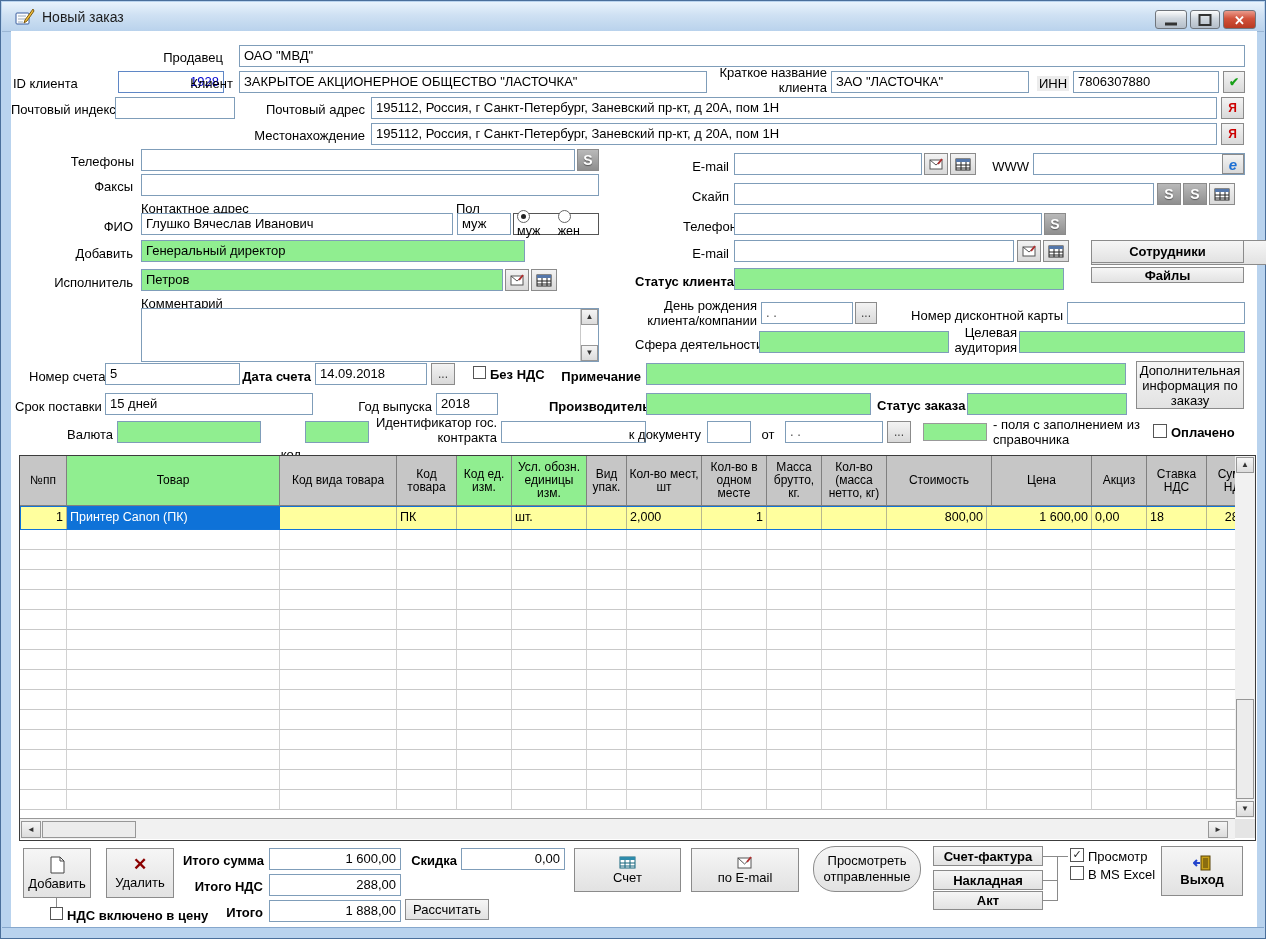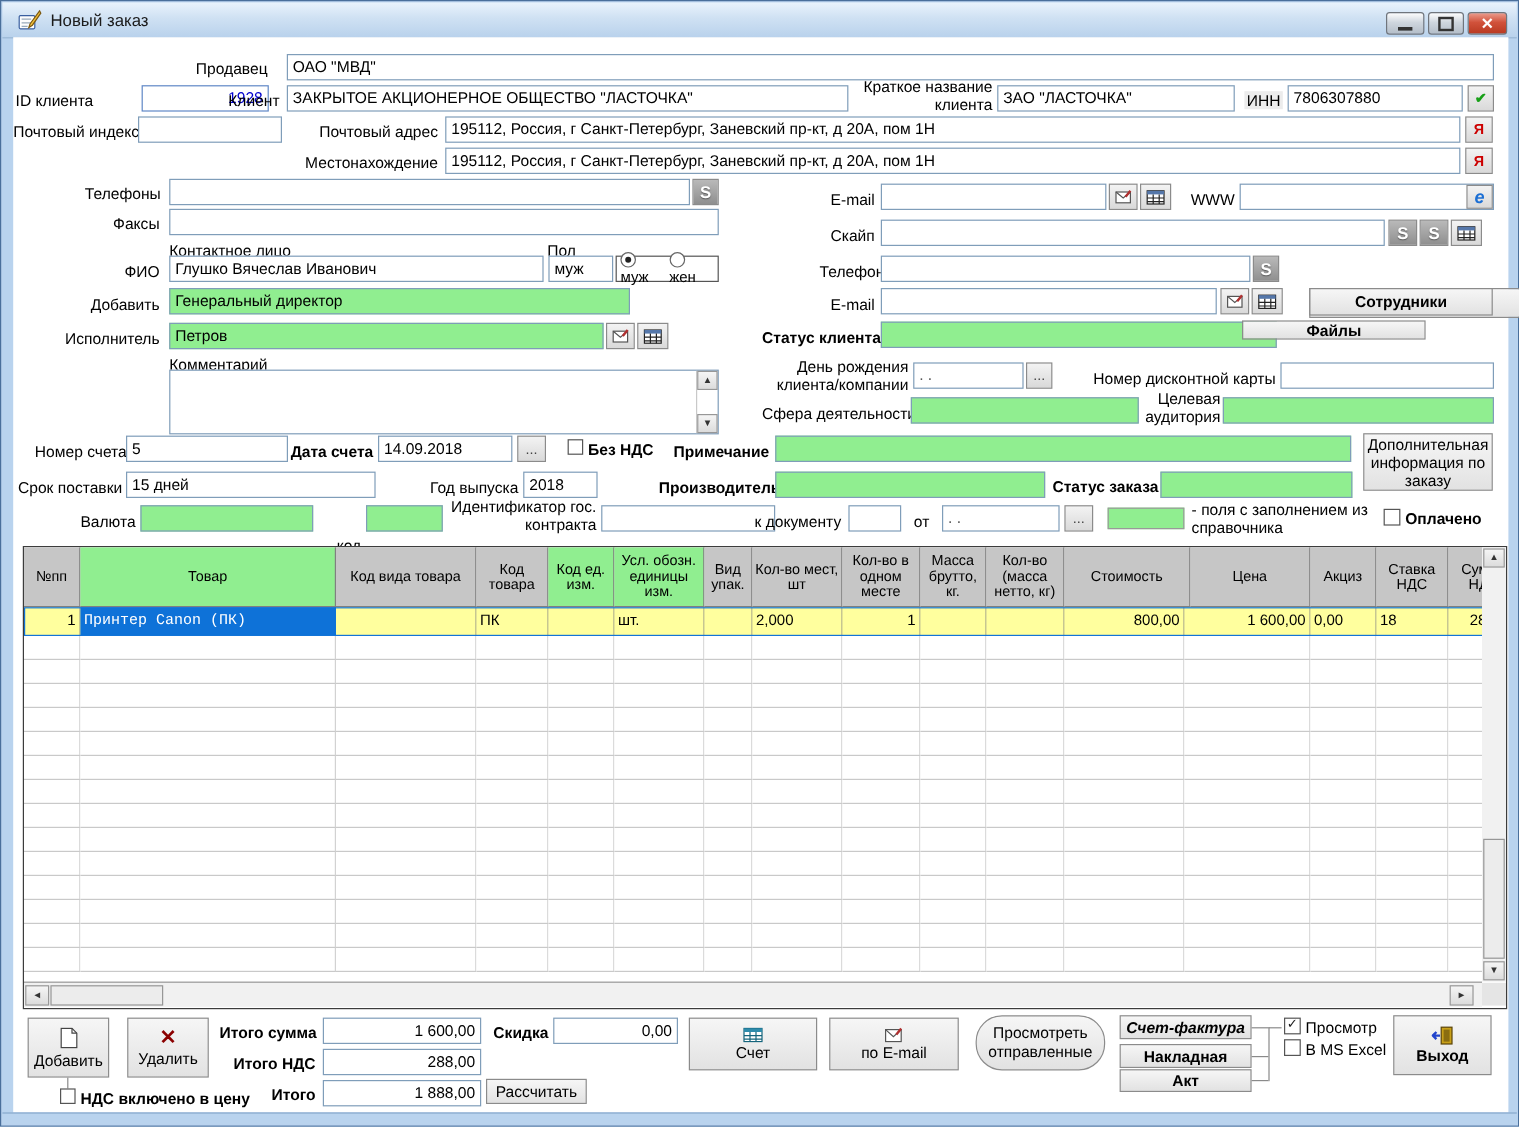--- a/index.html
+++ b/index.html
@@ -42,21 +42,21 @@
         box-sizing:content-box;background:#fff;}
   #grid-cols{position:absolute;left:0;top:0;width:1215px;height:362px;overflow:hidden;}
   #grid-header{display:flex;width:1250px;}
   .th{background:#c6c6c6;border-right:1px solid #808080;border-bottom:1px solid #808080;
       box-sizing:border-box;height:50px;display:flex;align-items:center;justify-content:center;
       text-align:center;font-size:12px;line-height:13px;padding:1px;flex:0 0 auto;}
   .th.gr{background:#90ee90;}
   #grid-row-1{display:flex;width:1250px;background:#ffff9e;outline:1px solid #1274d8;outline-offset:-1px;position:relative;}
   .td{height:24px;border-right:1px solid #b9b98e;box-sizing:border-box;font-size:12.5px;
       line-height:22px;padding:0 3px;overflow:hidden;white-space:nowrap;flex:0 0 auto;}
-  .td.sel{background:#0e72d8;color:#fff;border-right-color:#0e72d8;font-family:Liberation Mono, monospace;}
+  .td.sel{background:#0e72d8;color:#fff;border-right-color:#0e72d8;}
   .td.ar{text-align:right;}
   .erow{display:flex;width:1250px;height:20px;}
   .etd{height:20px;border-right:1px solid #d2d2d2;border-bottom:1px solid #c9c9c9;box-sizing:border-box;flex:0 0 auto;background:#fff;}
   .scroll-track{position:absolute;background:#f1f1f1;}
   .scroll-btn{position:absolute;background:linear-gradient(#f5f5f5,#dcdcdc);border:1px solid #979797;
       box-sizing:border-box;display:flex;align-items:center;justify-content:center;}
   .scroll-thumb{position:absolute;background:#ececec;border:1px solid #979797;box-sizing:border-box;}
   .line{position:absolute;background:#8a8a8a;}
   
   #bottom-strip{position:absolute;left:1px;bottom:1px;height:9px;right:1px;background:#b9d3ee;border-top:1px solid #86a7cc;}
@@ -157,21 +157,21 @@
         <span>S</span>
       </div>
     <div class="sqbtn" style="left:1198px;top:152px;width:26px;height:22px;">
       <svg width="16" height="13" viewBox="0 0 16 13">
           <rect x="1" y="1" width="14" height="11" fill="#fff" stroke="#222"></rect>
           <rect x="1" y="1" width="14" height="3" fill="#5577aa"></rect>
           <path d="M1 7 L15 7 M1 10 L15 10 M6 4 L6 12 M11 4 L11 12" stroke="#222" stroke-width="1" fill="none"></path>
         </svg>
     </div>
 
-    <div class="lbl" style="left:130px;top:170px;text-align:left;">Контактное лицо</div>
+    <div class="lbl" style="left:130px;top:170px;text-align:left;">Контактное адрес</div>
     <div class="lbl" style="left:445px;top:170px;text-align:left;">Пол</div>
 
     <div class="lbl" style="left:62px;top:188px;width:60px;">ФИО</div>
     <div class="fld" style="left:130px;top:182px;width:312px;height:22px;">Глушко Вячеслав Иванович</div>
     <div class="fld" style="left:446px;top:182px;width:54px;height:22px;">муж</div>
     <div style="position:absolute;left:502px;top:182px;width:86px;height:22px;border:1px solid #555;box-sizing:border-box;display:flex;align-items:center;padding:0 3px;font-size:12.5px;gap:2px;">
       <span><span class="radio on"></span><span>муж</span></span>
       <span><span class="radio"></span><span>жен</span></span>
     </div>
 
@@ -213,21 +213,21 @@
     </div>
     <div class="sqbtn" style="left:520px;top:238px;width:26px;height:22px;">
       <svg width="16" height="13" viewBox="0 0 16 13">
           <rect x="1" y="1" width="14" height="11" fill="#fff" stroke="#222"></rect>
           <rect x="1" y="1" width="14" height="3" fill="#5577aa"></rect>
           <path d="M1 7 L15 7 M1 10 L15 10 M6 4 L6 12 M11 4 L11 12" stroke="#222" stroke-width="1" fill="none"></path>
         </svg>
     </div>
     <div class="lbl b" style="left:624px;top:243px;width:94px;">Статус клиента</div>
     <div class="fld green" style="left:723px;top:237px;width:330px;height:22px;"></div>
-    <div class="btn b" style="left:1024px;top:236px;width:153px;height:16px;">Файлы</div>
+    <div class="btn b" style="left:1080px;top:236px;width:153px;height:16px;">Файлы</div>
 
     <div class="lbl" style="left:130px;top:265px;text-align:left;">Комментарий</div>
     <div style="position:absolute;left:130px;top:277px;width:458px;height:54px;border:1px solid #7f9db9;box-sizing:border-box;background:#fff;">
       <span></span>
       <div style="position:absolute;right:0;top:0;width:17px;height:100%;border-left:1px solid #c9c9c9;">
         <div class="scroll-btn" style="left:0;top:0;width:17px;height:16px;">
             <span class="arrow">▲</span>
           </div>
         <div class="scroll-btn" style="left:0;bottom:0;width:17px;height:16px;">
             <span class="arrow">▼</span>
@@ -639,21 +639,21 @@
     </div>
     <div class="btn" style="left:680px;top:817px;width:108px;height:44px;flex-direction:column;gap:1px;">
       <svg width="16" height="13" viewBox="0 0 16 13">
           <rect x="1" y="2" width="13" height="10" fill="#fff" stroke="#555"></rect>
           <path d="M1 2 L7.5 8 L14 2" fill="none" stroke="#555"></path>
           <path d="M14 1 L10 6" stroke="#b03030" stroke-width="2"></path>
         </svg>
       <span>по E-mail</span>
     </div>
     <div class="btn wrap" style="left:802px;top:815px;width:108px;height:46px;line-height:16px;border-radius:22px;">Просмотреть отправленные</div>
-    <div class="btn b" style="left:922px;top:815px;width:110px;height:20px;font-style:italic;">Счет-фактура</div>
+    <div class="btn b" style="left:922px;top:815px;width:110px;height:20px;">Счет-фактура</div>
     <div class="btn b" style="left:922px;top:839px;width:110px;height:20px;">Накладная</div>
     <div class="btn b" style="left:922px;top:860px;width:110px;height:19px;">Акт</div>
 
     <div class="line" style="left:1032px;top:825px;width:14px;height:1px;"></div>
     <div class="line" style="left:1032px;top:849px;width:14px;height:1px;"></div>
     <div class="line" style="left:1032px;top:869px;width:14px;height:1px;"></div>
     <div class="line" style="left:1046px;top:825px;width:1px;height:45px;"></div>
     <div class="line" style="left:1046px;top:825px;width:11px;height:1px;"></div>
     <div class="chk" style="left:1059px;top:817px;width:14px;height:14px;"><span>✓</span></div>
     <div class="lbl" style="left:1077px;top:818px;text-align:left;">Просмотр</div>

